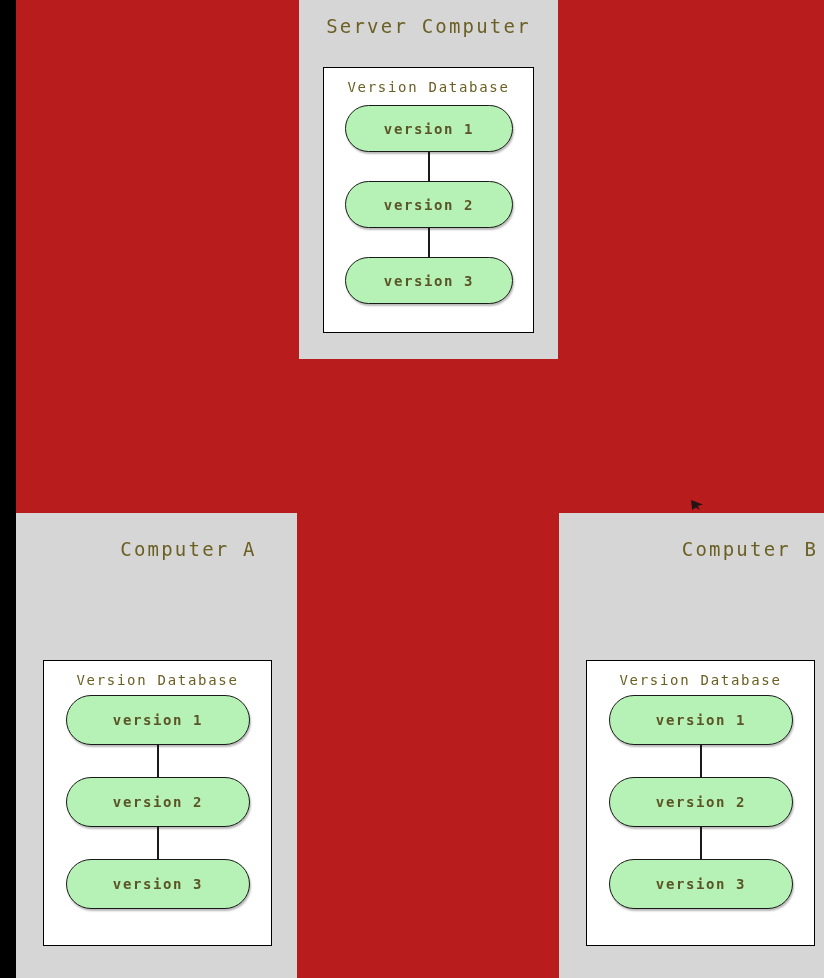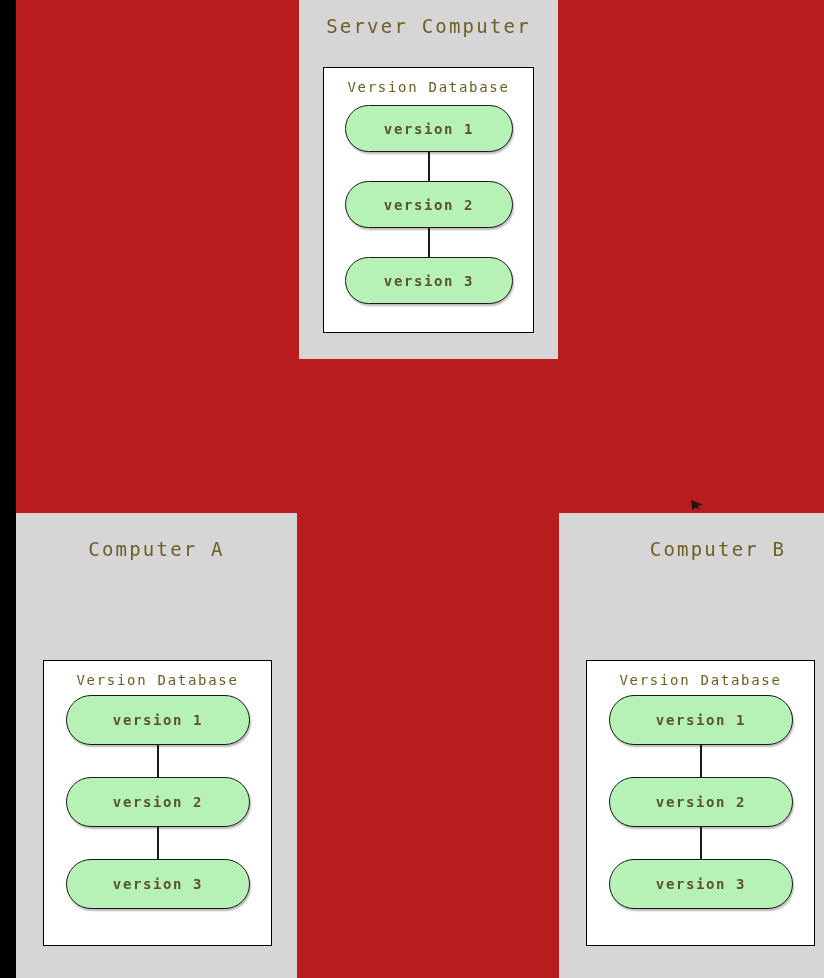--- a/index.html
+++ b/index.html
@@ -54,21 +54,21 @@
     left: 0;
     width: 100%;
     text-align: center;
     color: #6b5f23;
     font-size: 19px;
     letter-spacing: 2.2px;
     white-space: nowrap;
   }
   .panel-server .panel-title { top: 15px; }
   .panel-a .panel-title,
-  .panel-b .panel-title { top: 25px; }
+  .panel-b .panel-title { top: 25px; padding-left: 32px; }
 
   
   .pill {
     position: absolute;
     box-sizing: border-box;
     border: 1.4px solid #1a1a1a;
     border-radius: 999px;
     display: flex;
     align-items: center;
     justify-content: center;

